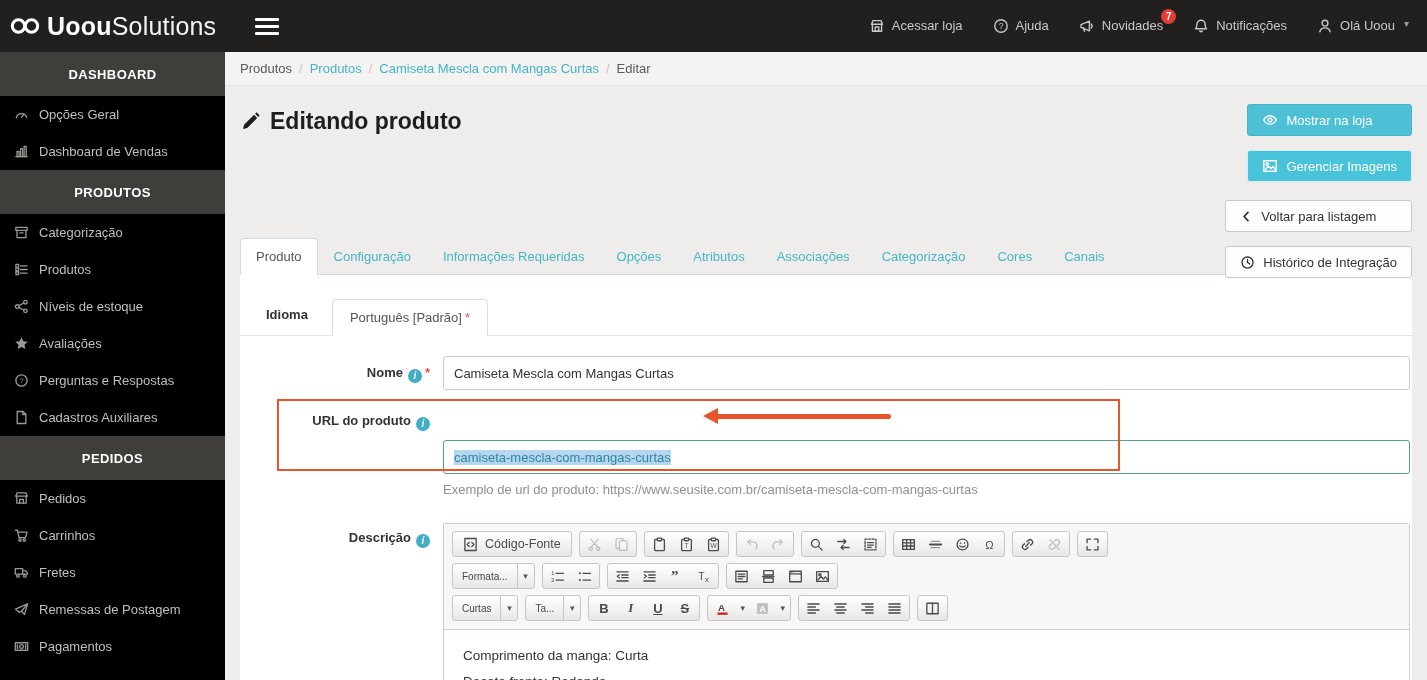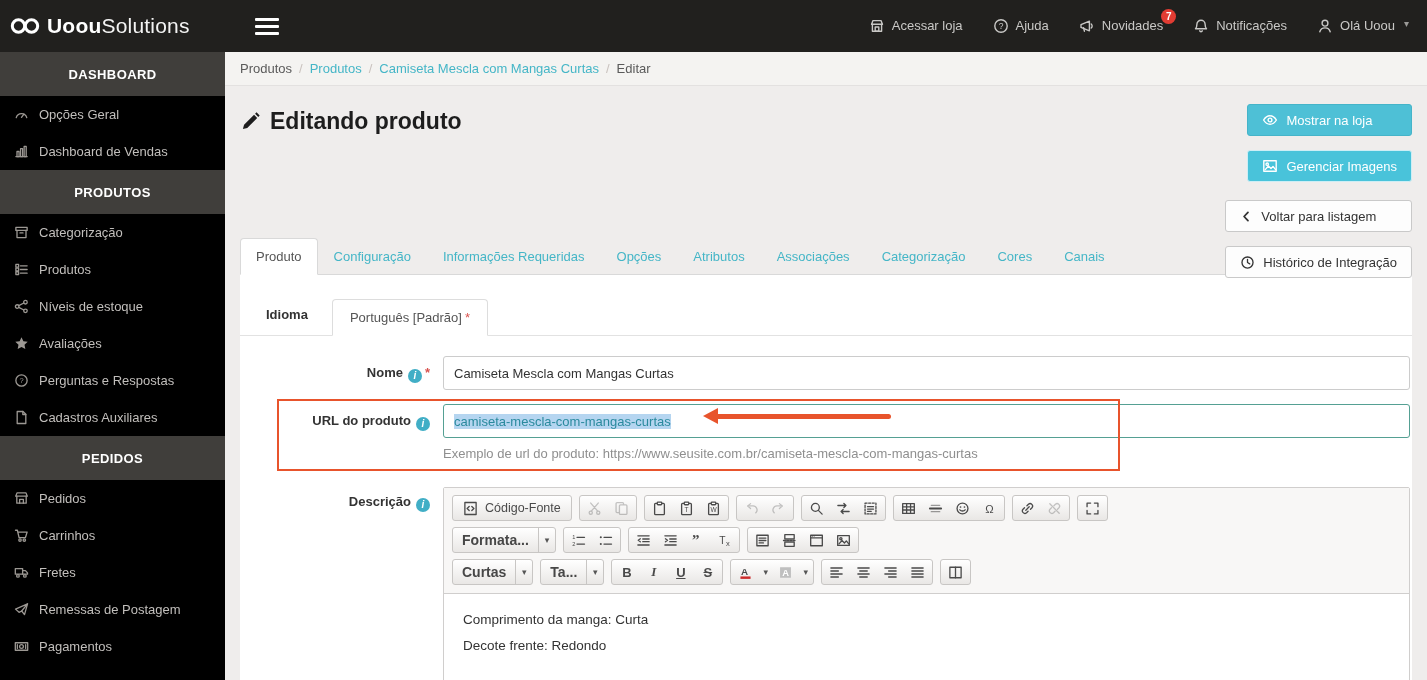--- a/index.html
+++ b/index.html
@@ -3,21 +3,21 @@
 <meta charset="utf-8">
 <style>
   * { margin:0; padding:0; box-sizing:border-box; }
   html,body { width:1427px; height:680px; }
   body { font-family:"Liberation Sans", sans-serif; background:#efedec; overflow:hidden; position:relative; font-size:13px; color:#333; }
 
   
   .topbar { position:absolute; top:0; left:0; width:1427px; height:52px; background:#21201e; display:flex; align-items:center; color:#c9c8c6; z-index:30; }
   .brand { width:225px; display:flex; align-items:center; gap:7px; padding-left:10px; color:#fff; cursor:pointer; }
   .brand-mark { color:#fff; }
-  .brand-text { font-size:21px; letter-spacing:.2px; white-space:nowrap; }
+  .brand-text { font-size:25px; letter-spacing:.2px; white-space:nowrap; }
   .brand-text b { font-weight:700; }
   .brand-text span.lt { font-weight:400; opacity:.95; }
   .burger { margin-left:30px; width:24px; height:17px; display:flex; flex-direction:column; justify-content:space-between; cursor:pointer; }
   .burger i { display:block; height:3px; background:#fff; border-radius:1px; }
   .topnav { margin-left:auto; display:flex; align-items:center; gap:30px; padding-right:18px; }
   .nav-item { display:flex; gap:7px; font-size:13px; color:#c9c8c6; cursor:pointer; }
   .nav-item .lbl { position:relative; }
   .badge { position:absolute; top:-9px; right:-13px; min-width:15px; height:15px; border-radius:8px; background:#e23c33; color:#fff; font-size:10px; display:flex; align-items:center; justify-content:center; padding:0 3px; font-weight:bold; }
   .caret { font-size:10px; color:#9b9a98; margin-left:2px; }
 
@@ -55,35 +55,35 @@
   .lang-tab { padding:10px 17px; background:#fff; border:1px solid #ddd; border-bottom:1px solid #fff; border-radius:4px 4px 0 0; margin-bottom:-1px; color:#555; cursor:pointer; }
   .req { color:#d9534f; margin-left:3px; }
 
   
   .f-row { display:flex; margin-top:20px; }
   .f-row.tight { margin-top:14px; }
   .f-label { width:190px; text-align:right; font-weight:bold; color:#333; padding-top:9px; white-space:nowrap; }
   .f-field { flex:1; margin-left:13px; padding-right:2px; }
   .info { display:inline-flex; width:14px; height:14px; border-radius:50%; background:#41aec6; color:#fff; font-size:10px; font-style:italic; font-weight:bold; align-items:center; justify-content:center; margin-left:5px; vertical-align:-2px; }
   .inp { width:100%; height:34px; border:1px solid #ccc; border-radius:3px; padding:0 10px; font-size:13px; color:#333; font-family:"Liberation Sans", sans-serif; background:#fff; }
-  .inp-fake { width:100%; height:34px; border:1px solid #55a093; border-radius:3px; padding:0 10px; display:flex; align-items:center; background:#fff; cursor:text; }
+  .inp-fake { width:100%; height:34px; border:1px solid #55a093; border-radius:3px; padding:0 10px; display:flex; align-items:center; background:#fff; cursor:text;margin-top:36px; }
   .sel { background:#b5d5f0; color:#2a8a9e; }
   .help { margin-top:8px; color:#8f8f8f; font-size:13px; }
 
   
   .editor { border:1px solid #d0cecd; border-radius:2px; background:#fff; }
   .toolbar { background:#f8f7f6; border-bottom:1px solid #d0cecd; padding:7px 8px 1px 8px; }
   .t-row { display:flex; align-items:center; gap:7px; margin-bottom:6px; flex-wrap:wrap; }
   .tgroup { display:inline-flex; align-items:center; height:26px; border:1px solid #c8c6c4; border-radius:3px; background:linear-gradient(#ffffff,#e9e7e5); padding:0 1px; }
   .tbtn { width:27px; height:24px; display:flex; align-items:center; justify-content:center; color:#4a4a4a; cursor:pointer; }
   .tbtn.dis { opacity:.3; }
   .tbtn-txt { font-size:13px; font-weight:bold; }
   .tsrc { display:inline-flex; align-items:center; gap:7px; padding:0 9px; height:24px; color:#4a4a4a; font-size:12.5px; cursor:pointer; }
   .tcombo { display:inline-flex; align-items:center; height:26px; border:1px solid #c8c6c4; border-radius:3px; background:linear-gradient(#ffffff,#e9e7e5); cursor:pointer; }
-  .tcombo .cl { padding:0 9px; color:#474747; font-size:14px;font-weight:bold; }
+  .tcombo .cl { padding:0 9px; color:#474747; font-size:10px; }
   .tcombo .cc { width:17px; height:24px; display:flex; align-items:center; justify-content:center; border-left:1px solid #c8c6c4; font-size:9px; color:#555; }
   .tsplit { display:inline-flex; align-items:center; }
   .tsplit .cc2 { width:13px; height:24px; display:flex; align-items:center; justify-content:center; font-size:9px; color:#555; }
   .ed-body { padding:13px 19px; min-height:150px; cursor:text; }
   .ed-line { min-height:26px; line-height:26px; font-size:13.5px; color:#333; }
 
   
   .anno-rect { position:absolute; left:52px; top:347px; width:843px; height:72px; border:2px solid #e8542c; pointer-events:none; z-index:25; }
   .anno-arrow { position:absolute; left:478px; top:355px; width:188px; height:18px; pointer-events:none; z-index:26; }
   .anno-arrow .hd { position:absolute; left:0; top:1px; width:0; height:0; border-top:8px solid transparent; border-bottom:8px solid transparent; border-right:15px solid #e8542c; }

